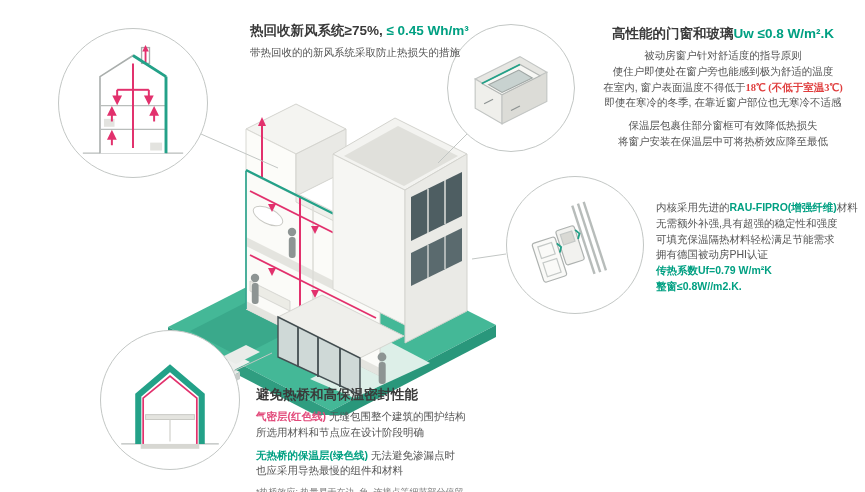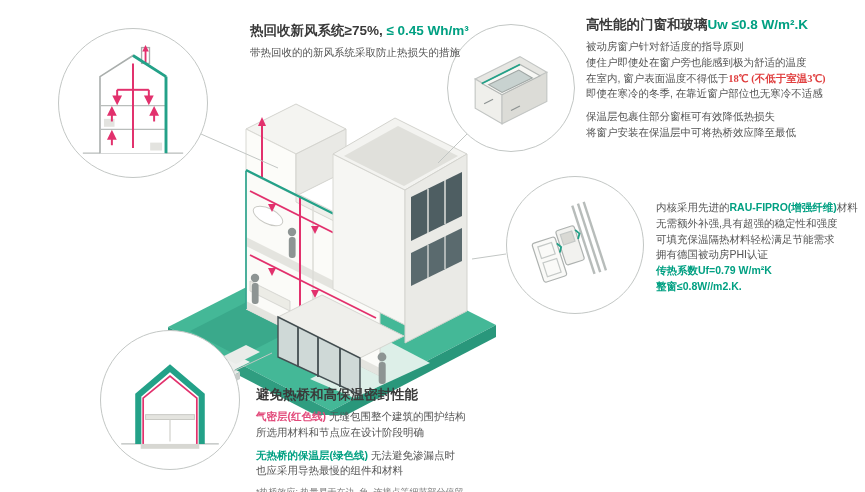--- a/index.html
+++ b/index.html
@@ -14,21 +14,21 @@
   .circle{
     position:absolute;border-radius:50%;background:#ffffff;border:1px solid #c3c7c5;
     z-index:3;display:flex;align-items:center;justify-content:center;box-sizing:border-box;
   }
   .c1{left:58px;top:28px;width:150px;height:150px;}
   .c2{left:447px;top:24px;width:128px;height:128px;}
   .c3{left:506px;top:176px;width:138px;height:138px;}
   .c4{left:100px;top:330px;width:140px;height:140px;}
   .txt{position:absolute;z-index:4;color:#4b4b4b;}
   .t1{left:212px;top:22px;width:266px;margin-left:38px;}
-  .t2{left:586px;top:16px;width:274px;}
+  .t2{left:586px;top:25px;width:274px;text-align:center;}
   .t3{left:656px;top:200px;width:204px;}
   .t4{left:256px;top:386px;width:340px;}
   .ttl{font-size:13.5px;font-weight:bold;color:#3a3a3a;line-height:1.35;margin-bottom:5px;}
   .bodytxt{font-size:10.5px;line-height:1.5;color:#555555;}
   .gap{height:7px;}
   .grn{color:#00a082;}
   .red{color:#e03e3e;font-family:Liberation Serif, serif;}
   .pink{color:#e2497a;}
   .b{font-weight:bold;}
   .foot{font-size:9px;color:#7a7a7a;margin-top:7px;}

